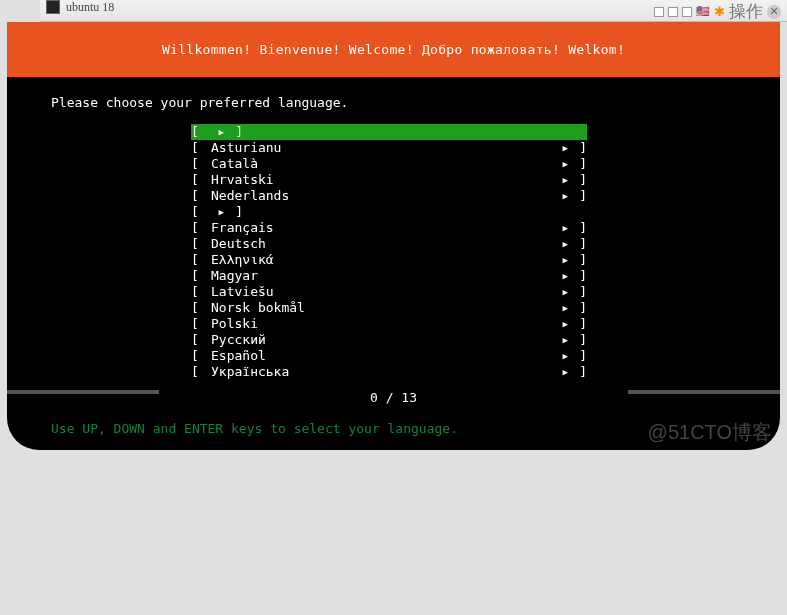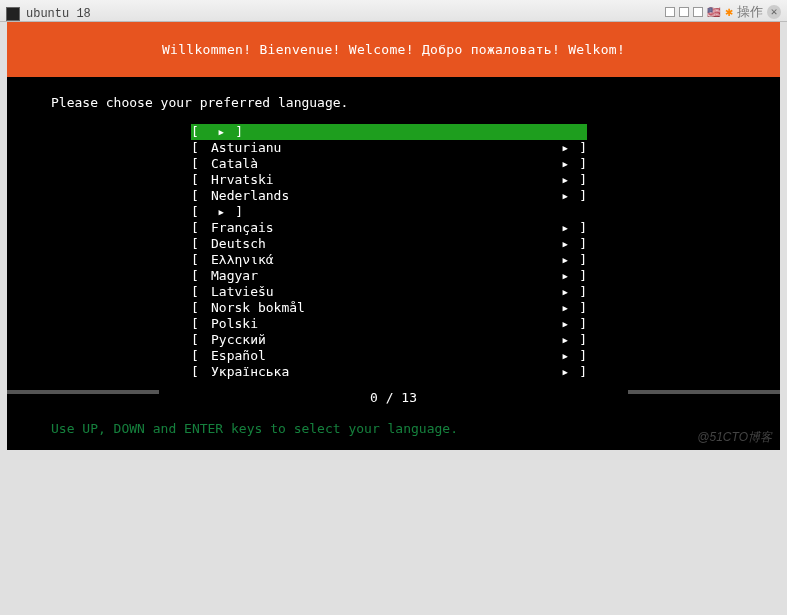--- a/index.html
+++ b/index.html
@@ -8,49 +8,51 @@
   background: #e0e0e0;
   font-family: "DejaVu Sans Mono", "Courier New", monospace;
   font-size: 13px;
   position: relative;
   overflow: hidden;
 }
 .titlebar {
   height: 22px;
   background: linear-gradient(#f2f2f2, #e4e4e4);
   border-bottom: 1px solid #bbb;
-  display: flex; align-items: flex-end;
+  display: flex; align-items: flex-start;
   padding: 0 6px;
-  font-family: Liberation Mono, monospace;
+  font-family: Liberation Serif, serif;
   font-size: 12px;
   color: #444;
+  margin-left: 40px;
 }
 .titlebar .app-icon {
   width: 14px; height: 14px;
   background: #222; border: 1px solid #666;
   margin-right: 6px;
 }
 .titlebar .title { flex: 1; }
 .titlebar .right-icons { display: flex; gap: 4px; align-items: center; }
 .titlebar .mini-box { width: 10px; height: 10px; border: 1px solid #999; background: #fff; }
 .titlebar .flag { font-size: 11px; }
 .titlebar .gear { color: #ff8800; font-size: 13px; }
-.titlebar .action-text { color: #777; font-size: 13px; }
+.titlebar .action-text { color: #777; font-size: 17px; }
 .titlebar .close-x {
   width: 14px; height: 14px; border-radius: 50%;
   background: #ccc; color: #666;
   display: flex; align-items: center; justify-content: center;
   font-size: 11px; line-height: 1;
 }
 
 .vm-area {
   position: absolute; left: 7px; top: 22px;
   width: 773px; height: 428px;
   background: #000;
   color: #fff;
+  border-radius: 32px;
 }
 .header-band {
   background: #e7541f;
   color: #fff;
   padding: 20px 0;
   text-align: center;
   font-family: "DejaVu Sans Mono", monospace;
   font-size: 13px;
   letter-spacing: 0.3px;
 }
@@ -98,23 +100,22 @@
 
 .hint {
   position: absolute; left: 44px; bottom: 14px;
   color: #15803d;
   font-family: "DejaVu Sans Mono", monospace;
 }
 
 .watermark {
   position: absolute; right: 8px; bottom: 4px;
   font-family: Arial, sans-serif;
-  font-size: 12px; color: #444; font-weight: 500;
+  font-size: 20px; color: #444; font-weight: 500;
   background: rgba(255,255,255,0);
-  font-style: italic;
 }
 </style>
 </head>
 <body>
 
 <div class="titlebar">
   <div class="app-icon"></div>
   <div class="title">ubuntu 18</div>
   <div class="right-icons">
     <div class="mini-box"></div>

